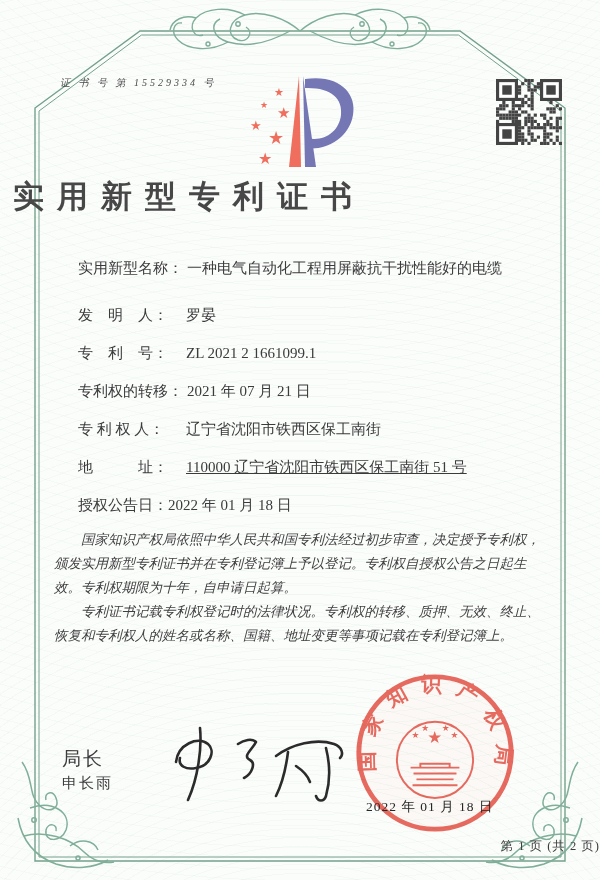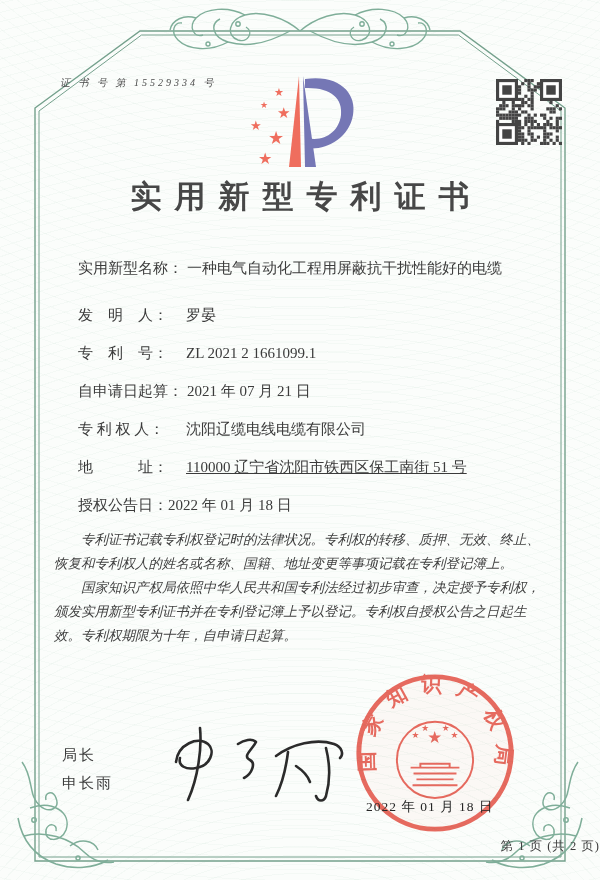--- a/index.html
+++ b/index.html
@@ -11,32 +11,32 @@
       repeating-radial-gradient(circle at 50% 130%, rgba(150,195,170,0.07) 0 1px, transparent 1px 9px),
       repeating-radial-gradient(circle at 50% -40%, rgba(150,195,170,0.06) 0 1px, transparent 1px 11px),
       #fbfdfb;
   }
   .abs{position:absolute;}
   
   #frame-svg{position:absolute;left:0;top:0;width:600px;height:880px;pointer-events:none;}
   .cert-no{left:60px;top:76px;font-size:10px;letter-spacing:3px;color:#4a4a4a;font-style:italic;}
   .logo{left:240px;top:74px;width:120px;height:95px;}
   .qr{right:38px;top:79px;width:66px;height:66px;}
-  .title{left:0;top:176px;width:100%;text-align:center;font-size:31px;font-weight:700;
+  .title{left:0;top:176px;width:100%;font-size:31px;font-weight:700;
          letter-spacing:13px;color:#474747;text-indent:13px;}
   .row{left:78px;width:490px;font-size:15px;color:#3b3b3b;white-space:nowrap;}
   .row .lbl{display:inline-block;min-width:104px;}
   .row .val{margin-left:4px;}
   .r0{top:259px;} .r1{top:306px;} .r2{top:344px;} .r3{top:382px;}
   .r4{top:420px;} .r5{top:458px;text-decoration:underline;} .r6{top:496px;}
   .grant-no{position:absolute;left:248px;top:0;white-space:nowrap;}
   .paras{left:54px;top:528px;width:494px;font-size:13.5px;line-height:1.78;
          font-style:italic;color:#3f3f3f;}
   .paras p{margin:0;text-indent:2em;}
-  .sign-title{left:62px;top:746px;font-size:15px;letter-spacing:2px;}
+  .sign-title{left:62px;top:746px;font-size:19px;letter-spacing:2px;}
   .sign-name{left:62px;top:774px;font-size:15px;letter-spacing:2px;text-align:right;}
   .sig-svg{left:158px;top:722px;width:195px;height:90px;}
   .seal{left:352px;top:670px;width:166px;height:166px;opacity:.88;mix-blend-mode:multiply;}
   .seal-date{left:366px;top:798px;font-size:13.5px;letter-spacing:1px;color:#262626;z-index:5;}
   .footer{left:0;top:838px;width:100%;text-align:right;font-size:12.5px;color:#3c3c3c;letter-spacing:1px;}
 </style>
 </head>
 <body>
 
 <svg id="frame-svg" viewBox="0 0 600 880">
@@ -249,35 +249,35 @@
 <div class="abs row r0">
   <span class="lbl">实用新型名称：</span><span class="val">一种电气自动化工程用屏蔽抗干扰性能好的电缆</span>
 </div>
 <div class="abs row r1">
   <span class="lbl">发　明　人：</span><span class="val">罗晏</span>
 </div>
 <div class="abs row r2">
   <span class="lbl">专　利　号：</span><span class="val">ZL 2021 2 1661099.1</span>
 </div>
 <div class="abs row r3">
-  <span class="lbl">自申请日起算：</span><span class="val">2021 年 07 月 21 日</span>
+  <span class="lbl">专利权的转移：</span><span class="val">2021 年 07 月 21 日</span>
 </div>
 <div class="abs row r4">
-  <span class="lbl">专 利 权 人：</span><span class="val">沈阳辽缆电线电缆有限公司</span>
+  <span class="lbl">专 利 权 人：</span><span class="val">辽宁省沈阳市铁西区保工南街</span>
 </div>
 <div class="abs row r5">
   <span class="lbl">地　　　址：</span><span class="val">110000 辽宁省沈阳市铁西区保工南街 51 号</span>
 </div>
 <div class="abs row r6">
   <span>授权公告日：</span><span>2022 年 01 月 18 日</span>
 </div>
 
 <div class="abs paras">
+  <p>国家知识产权局依照中华人民共和国专利法经过初步审查，决定授予专利权，颁发实用新型专利证书并在专利登记簿上予以登记。专利权自授权公告之日起生效。专利权期限为十年，自申请日起算。</p>
   <p>专利证书记载专利权登记时的法律状况。专利权的转移、质押、无效、终止、恢复和专利权人的姓名或名称、国籍、地址变更等事项记载在专利登记簿上。</p>
-  <p>国家知识产权局依照中华人民共和国专利法经过初步审查，决定授予专利权，颁发实用新型专利证书并在专利登记簿上予以登记。专利权自授权公告之日起生效。专利权期限为十年，自申请日起算。</p>
 </div>
 
 <div class="abs sign-title">局长</div>
 <div class="abs sign-name">申长雨</div>
 
 <svg class="abs sig-svg" viewBox="0 0 195 90">
   <g stroke="#2b2b2b" stroke-width="2.6" fill="none" stroke-linecap="round" stroke-linejoin="round">
     <path d="M 18,40 C 20,22 40,14 50,22 C 58,29 52,44 38,46 C 28,48 20,44 22,36"></path>
     <path d="M 42,6 C 44,26 40,56 30,78"></path>
     <path d="M 80,22 C 86,18 94,16 98,20 C 94,28 84,34 92,38 C 98,41 94,52 86,56"></path>

